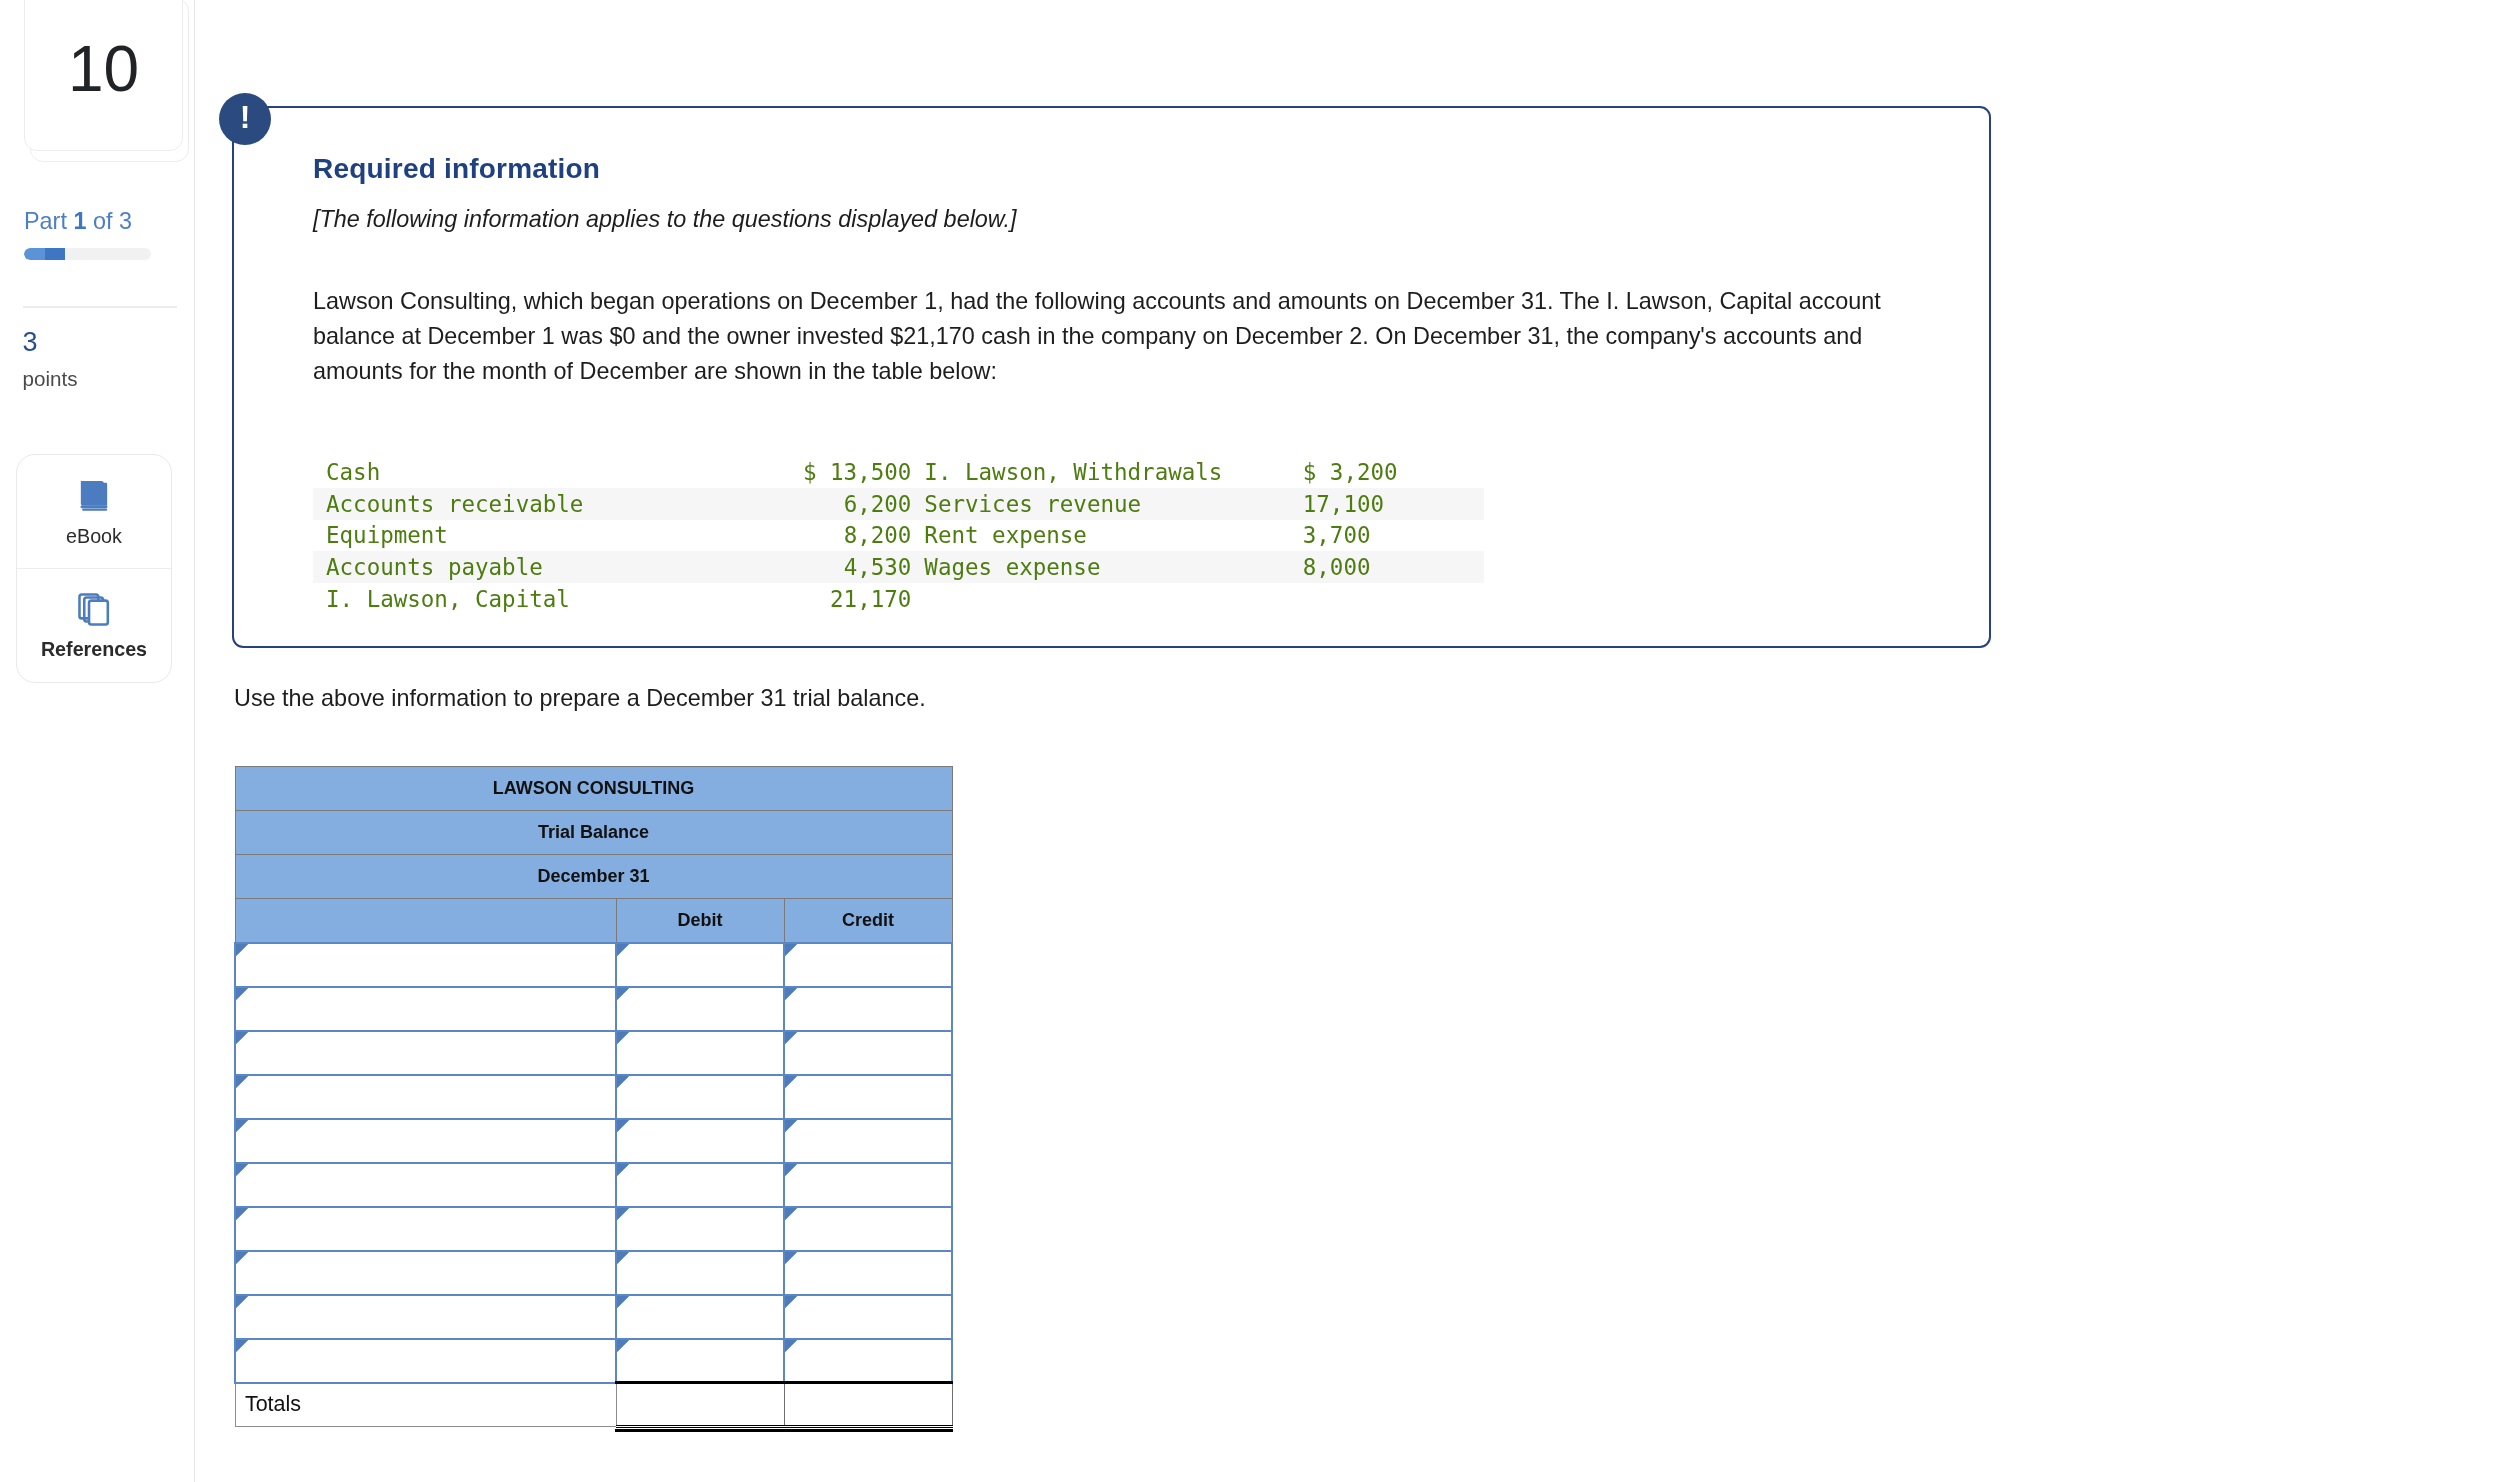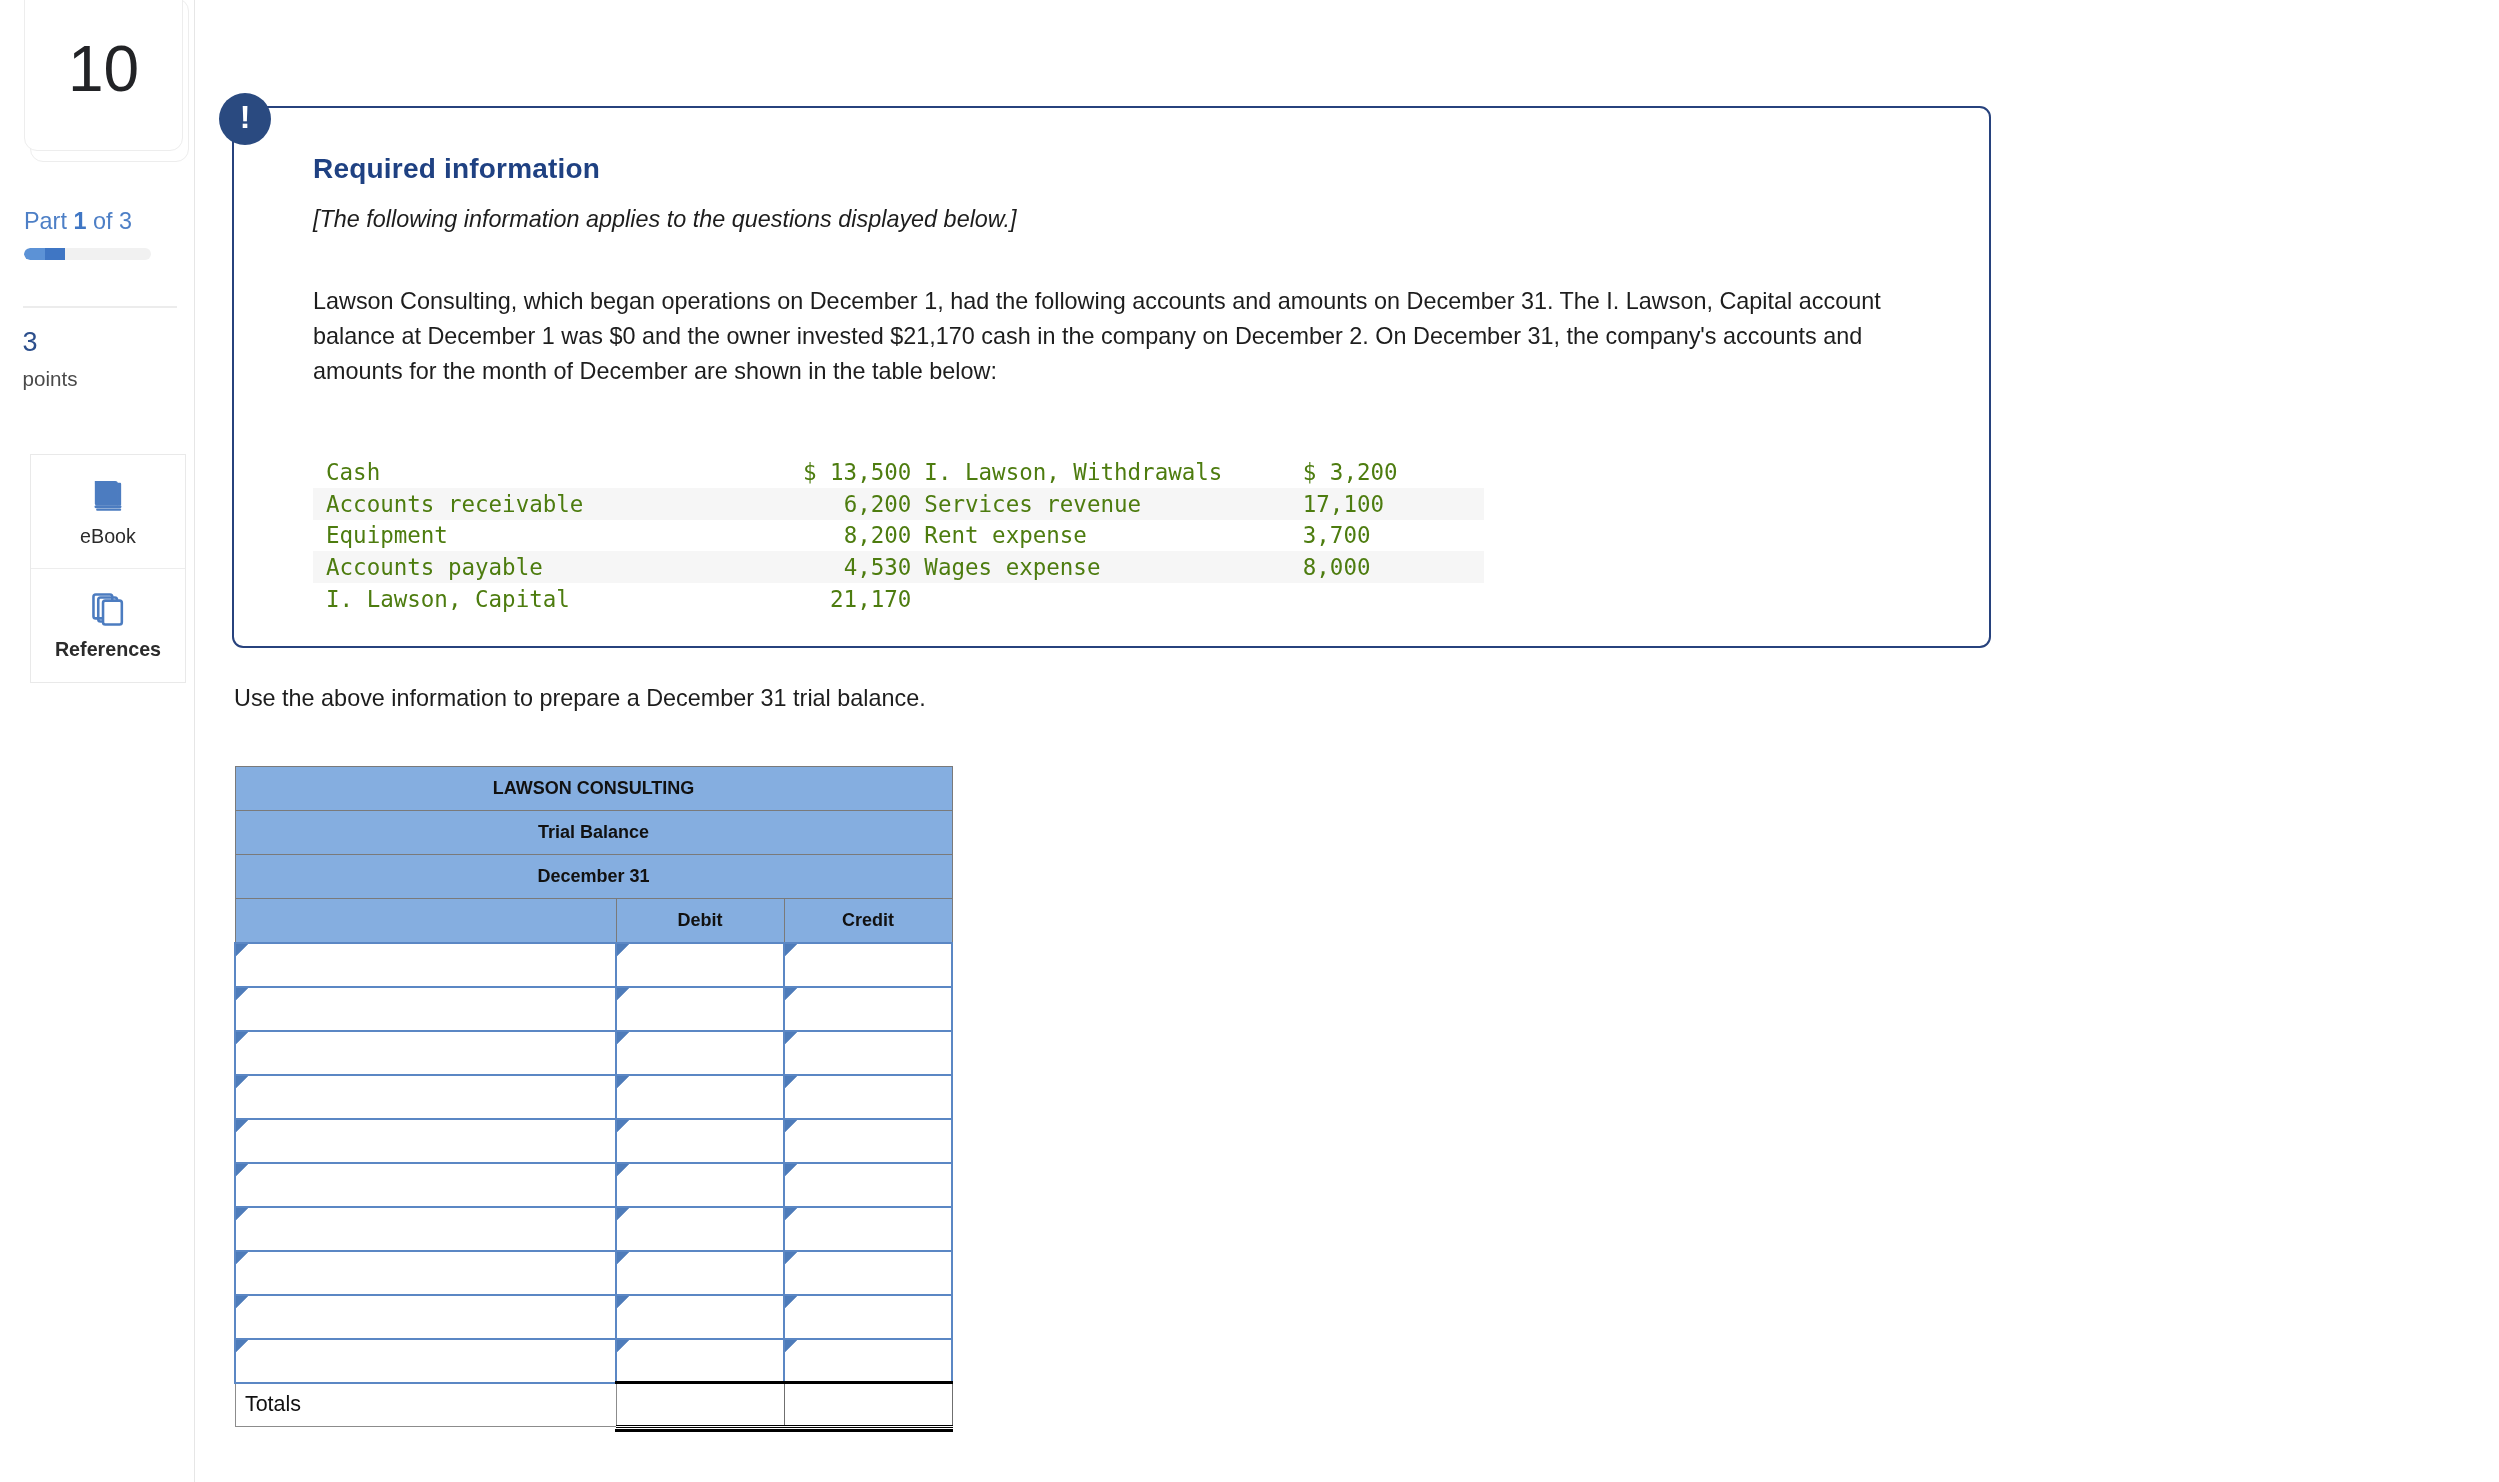--- a/index.html
+++ b/index.html
@@ -71,24 +71,24 @@
   .points-num {
     position: absolute; left: 22.5px; top: 327px;
     font-size: 27px; color: #2c4f8c; font-weight: 400;
   }
   .points-word {
     position: absolute; left: 22.5px; top: 367px;
     font-size: 20.6px; color: #4a4a4a;
   }
 
   .tool-box {
-    position: absolute; left: 30px; top: 454px;
+    position: absolute; left: 16px; top: 454px;
     width: 156px; height: 229px;
     border: 1.9px solid #e9e9e9;
-    border-radius: 0;
+    border-radius: 19px;
     background: #fff;
     overflow: hidden;
   }
   .tool-btn {
     height: 113px; width: 100%;
     display: flex; flex-direction: column;
     align-items: center; justify-content: center;
     gap: 5.6px;
     cursor: pointer;
   }

